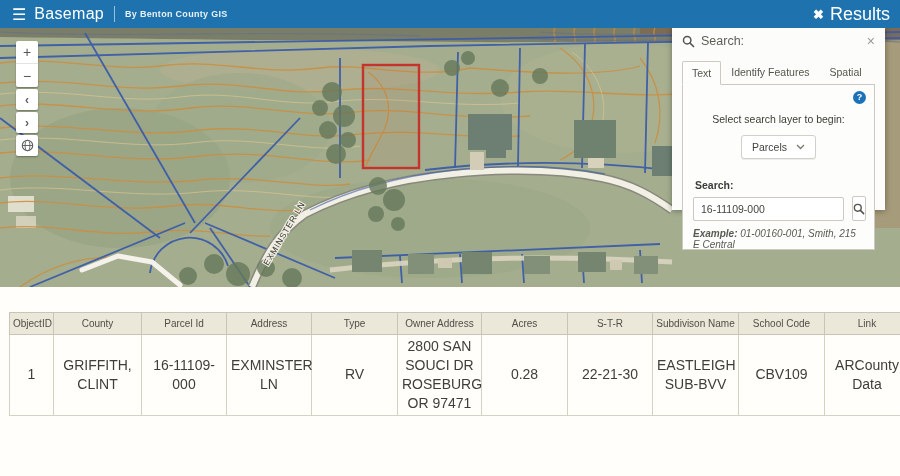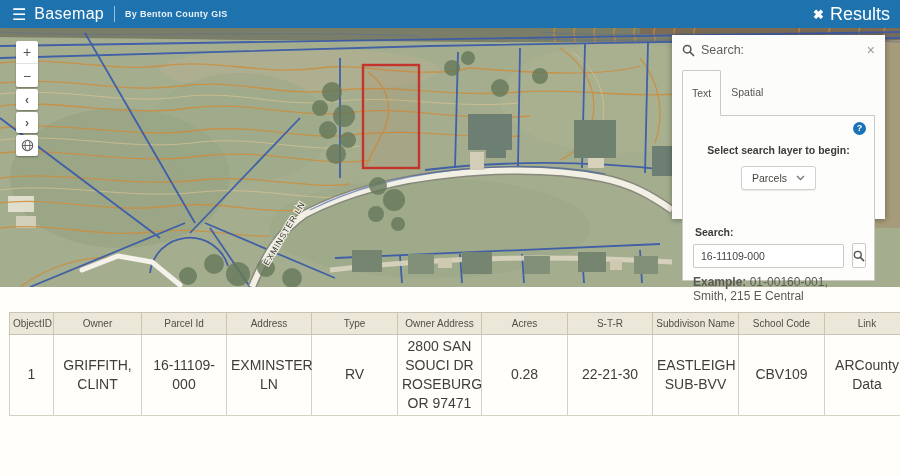--- a/index.html
+++ b/index.html
@@ -27,45 +27,45 @@
               box-shadow:0 1px 2px rgba(0,0,0,.35); overflow:hidden; }
   .zoom-box button { display:block; width:22px; height:23px; background:#fff; border:none;
                      font-size:14px; color:#555; cursor:pointer; line-height:22px; }
   .zoom-box button:first-child { border-bottom:1px solid #e3e3e3; }
   .nav-btn { width:22px; height:21px; font-size:12px; font-weight:bold; line-height:20px; }
   .btn-prev { left:16px; top:61px; }
   .btn-next { left:16px; top:84px; }
   .btn-home { left:16px; top:107px; height:21px; width:22px; display:flex; align-items:center; justify-content:center; }
 
   
-  .search-panel { position:absolute; left:672px; top:35px; width:213px; height:184px;
+  .search-panel { position:absolute; left:672px; top:26px; width:213px; height:184px;
                   background:#fcfcfa; box-shadow:0 1px 6px rgba(0,0,0,.35); z-index:20; padding:8px 10px; }
   .sp-header { display:flex; align-items:center; }
   .sp-title { font-size:12.5px; color:#5d5d58; margin-left:6px; }
   .sp-close { margin-left:auto; background:none; border:none; color:#9a9a96; font-size:14px; cursor:pointer; line-height:1; }
   .sp-tabs { display:flex; align-items:flex-end; margin-top:12px; position:relative; z-index:2; }
-  .sp-tab { font-size:10.5px; color:#55554f; padding:16px 9px; cursor:pointer; background:none; border:1px solid transparent; }
+  .sp-tab { font-size:10.5px; color:#55554f; padding:5px 9px; cursor:pointer; background:none; border:1px solid transparent; }
   .sp-tab.active { background:#fdfdfb; border:1px solid #ccc9c2; border-bottom:1px solid #fdfdfb; margin-bottom:-1px;
                    border-radius:2px 2px 0 0; }
   .sp-content { position:relative; border:1px solid #ccc9c2; background:#fdfdfb; height:166px; padding:6px 10px; z-index:1; }
   .help-icon { position:absolute; top:6px; right:8px; width:13px; height:13px; border-radius:50%;
                background:#1b72b8; color:#fff; font-size:9px; font-weight:bold; text-align:center;
                line-height:13px; cursor:pointer; }
-  .layer-prompt { text-align:center; font-size:10.5px; font-weight:bold; color:#3c3c37; margin-top:22px; }
-  .layer-select { display:flex; align-items:center; gap:9px; margin:10px auto 16px; padding:5px 10px;
+  .layer-prompt { text-align:center; font-size:10.5px; font-weight:normal; color:#3c3c37; margin-top:22px; }
+  .layer-select { display:flex; align-items:center; gap:9px; margin:10px auto 0; padding:5px 10px;
                   background:#fff; border:1px solid #d2d0ca; border-radius:3px; font-size:10.5px; color:#44443f;
                   cursor:pointer; box-shadow:0 1px 1px rgba(0,0,0,.07); }
   .layer-select-wrap { display:flex; justify-content:center; }
   .sp-search-label { font-size:10.5px; font-weight:bold; color:#3c3c37; margin:20px 0 5px 2px; }
   .sp-search-row { display:flex; align-items:center; gap:8px; }
   .sp-input { flex:1; height:24px; border:1px solid #ccc9c2; border-radius:2px; padding:0 7px;
               font-size:10.5px; color:#44443f; background:#fff; font-family:"Liberation Sans",sans-serif; }
   .sp-search-btn { width:27px; height:25px; background:#fff; border:1px solid #ccc9c2; border-radius:2px;
                    cursor:pointer; display:flex; align-items:center; justify-content:center; }
-  .sp-example { font-size:12px; color:#5a5a54; margin-top:7px; }
+  .sp-example { font-size:10px; font-style:italic; color:#5a5a54; margin-top:7px; }
   .sp-example b { font-weight:bold; }
 
   
   .results-bar { position:absolute; top:287px; left:0; width:900px; height:25px; background:#1e72ad;
                  display:flex; align-items:center; justify-content:flex-end; padding:0 13px; gap:5px; z-index:10; }
   .rb-btn { background:#fff; color:#1e72ad; border:none; border-radius:2px; font-size:10px;
             padding:4px 9px; cursor:pointer; font-family:"Liberation Sans",sans-serif; }
 
   
   .results-area { position:absolute; top:312px; left:9px; width:900px; bottom:0; background:#fffefb; }
@@ -231,20 +231,21 @@
     <div class="sp-header">
       <svg width="13" height="13" viewBox="0 0 14 14">
         <circle cx="5.6" cy="5.6" r="4" fill="none" stroke="#55554f" stroke-width="1.6"></circle>
         <line x1="8.6" y1="8.6" x2="12.4" y2="12.4" stroke="#55554f" stroke-width="1.8" stroke-linecap="round"></line>
       </svg>
       <span class="sp-title">Search:</span>
       <button class="sp-close">×</button>
     </div>
     <div class="sp-tabs">
       <button class="sp-tab active">Text</button>
+      <button class="sp-tab">Identify Features</button>
       <button class="sp-tab">Spatial</button>
     </div>
     <div class="sp-content">
       <span class="help-icon">?</span>
       <div class="layer-prompt">Select search layer to begin:</div>
       <div class="layer-select-wrap">
         <button class="layer-select">
           <span>Parcels</span>
           <svg width="9" height="6" viewBox="0 0 9 6">
             <polyline points="1,1 4.5,4.5 8,1" fill="none" stroke="#77776f" stroke-width="1.3"></polyline>
@@ -277,21 +278,21 @@
           <col style="width:84px">
           <col style="width:86px">
           <col style="width:85px">
         <col style="width:86px">
           <col style="width:86px">
           <col style="width:85px">
       </colgroup>
       <thead>
         <tr>
           <th>ObjectID</th>
-          <th>Owner</th>
+          <th>County</th>
           <th>Parcel Id</th>
           <th>Address</th>
           <th>Type</th>
           <th>Owner Address</th>
           <th>Acres</th>
           <th>S-T-R</th>
           <th>Subdivison Name</th>
           <th>School Code</th>
           <th>Link</th>
         </tr>

